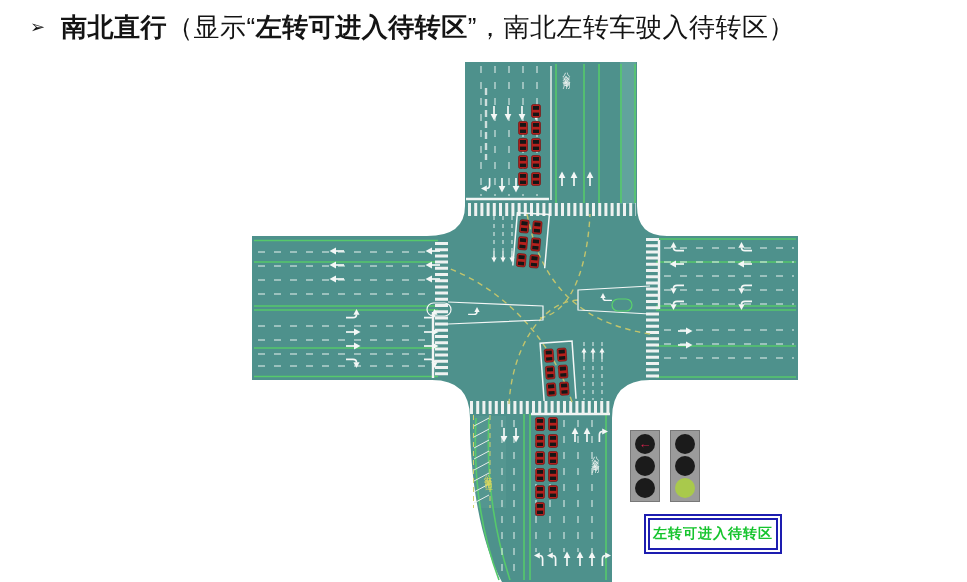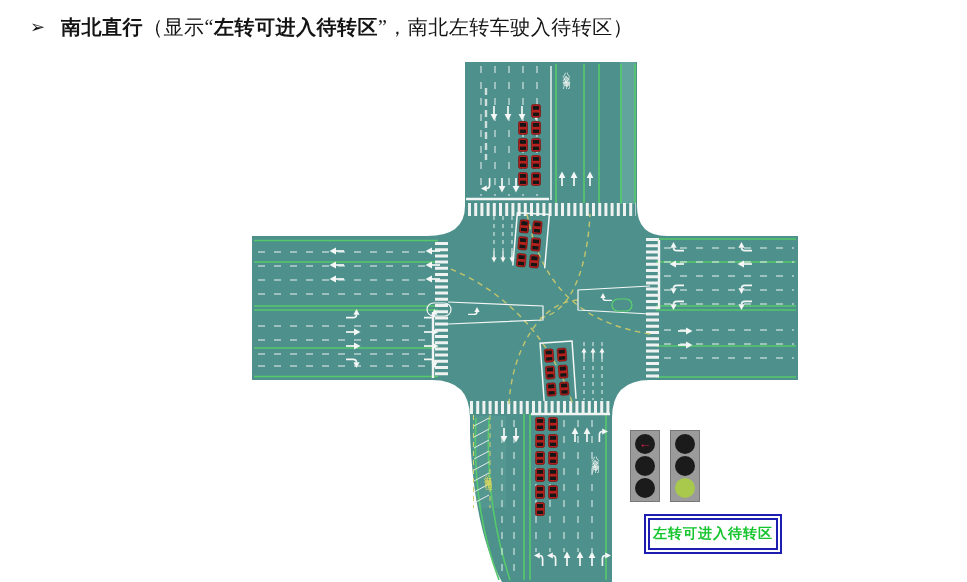--- a/index.html
+++ b/index.html
@@ -1,21 +1,21 @@
 <!DOCTYPE html>
 <html><head>
 <meta charset="utf-8">
 <style>
   html,body{margin:0;padding:0;background:#ffffff;}
   .screen{position:relative;width:967px;height:582px;background:#ffffff;overflow:hidden;
           font-family:"Liberation Sans",sans-serif;}
   
   .title-row{position:absolute;left:30px;top:12px;display:flex;gap:16px;align-items:flex-start;color:#141414;}
   .bullet{font-size:18px;line-height:30px;}
-  .title-text{font-family:Liberation Serif, serif;font-size:20px;line-height:30px;letter-spacing:.5px;white-space:nowrap;}
+  .title-text{font-family:Liberation Sans, sans-serif;font-size:26px;line-height:30px;letter-spacing:.5px;white-space:nowrap;}
   .title-text .b{font-weight:bold;}
   
   .diagram-svg{position:absolute;left:0;top:0;}
   
   .light-panel{position:absolute;width:30px;height:72px;background:#9b9b9b;border:1px solid #787878;
                display:flex;flex-direction:column;align-items:center;justify-content:space-between;padding:3px 0;box-sizing:border-box;}
   .lens{width:20px;height:20px;border-radius:50%;background:#1b1b1b;display:flex;align-items:center;justify-content:center;}
   .lens span{color:#d4214c;font-size:13px;font-weight:bold;line-height:20px;}
   .lens.green{background:#a9c94c;}
   

